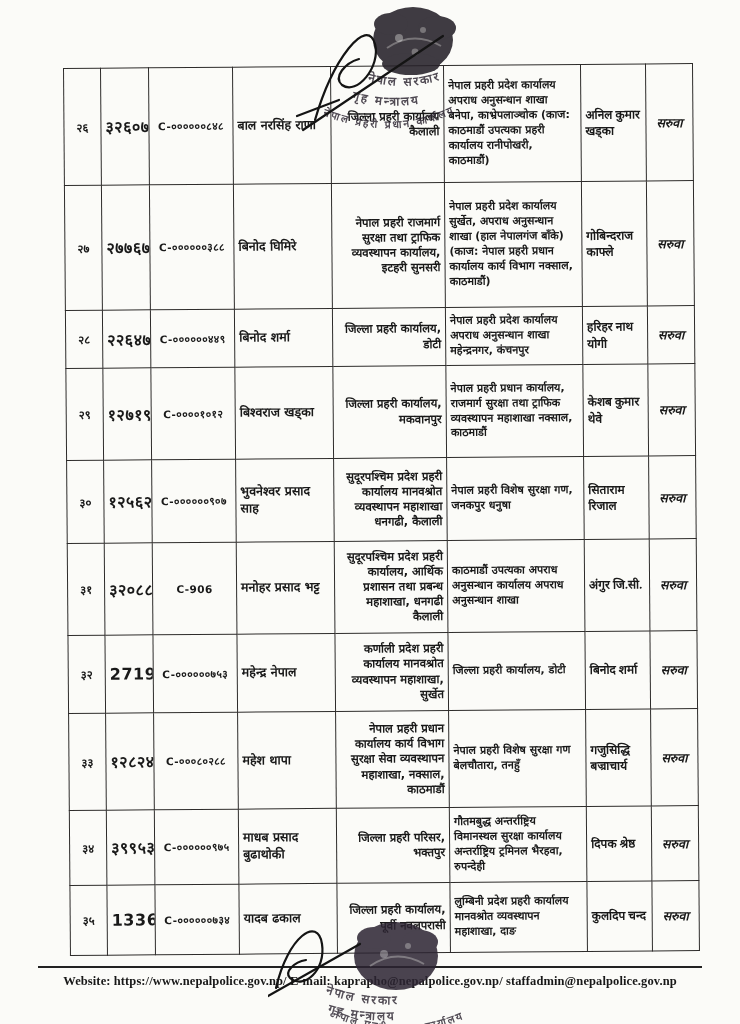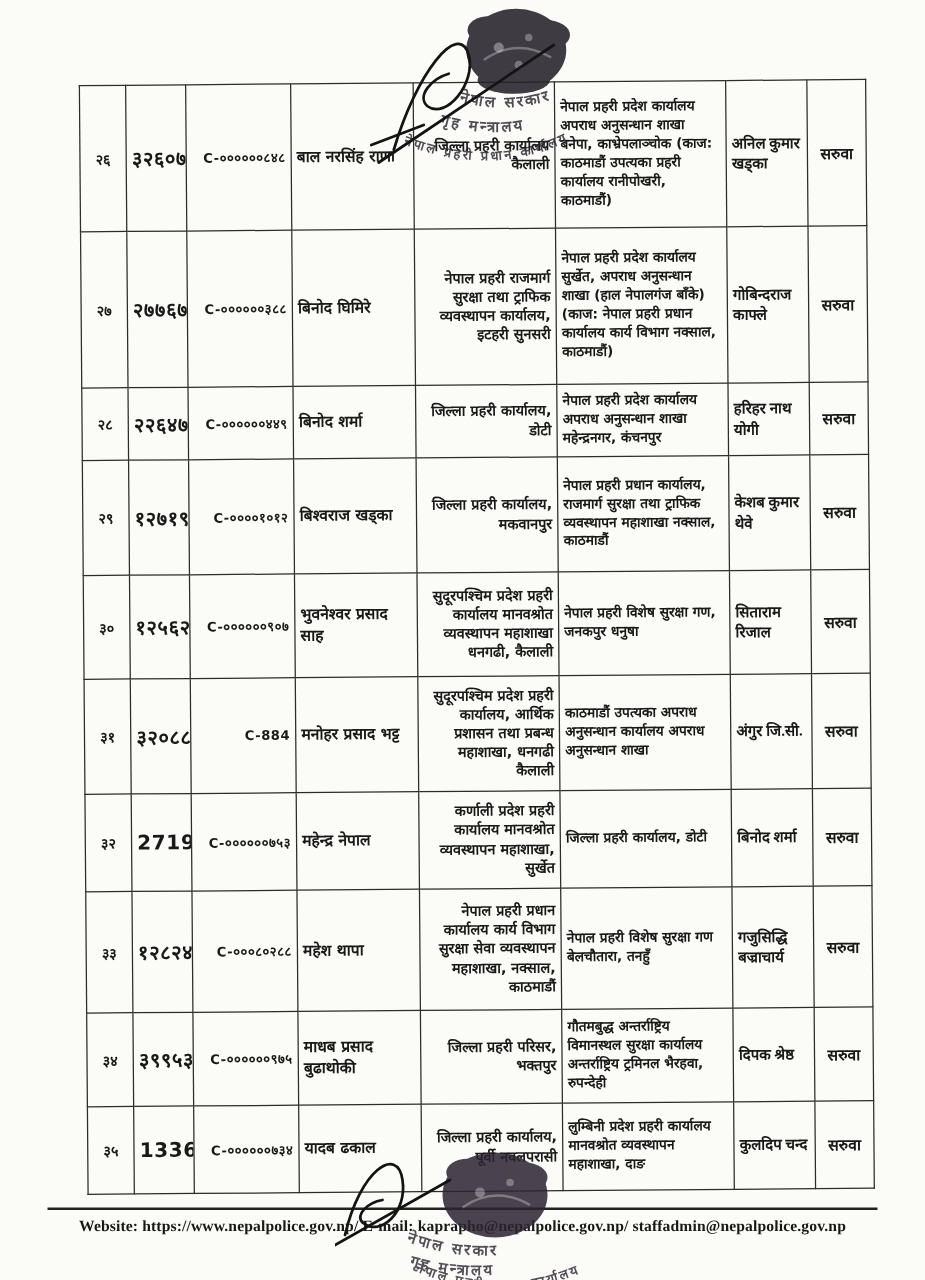--- a/index.html
+++ b/index.html
@@ -17,26 +17,26 @@
   #table-body tr:nth-child(4){height:92px}
   #table-body tr:nth-child(5){height:83px}
   #table-body tr:nth-child(6){height:92px}
   #table-body tr:nth-child(7){height:78px}
   #table-body tr:nth-child(8){height:97px}
   #table-body tr:nth-child(9){height:75px}
   #table-body tr:nth-child(10){height:70px}
 
   td.c-serial{text-align:center;font-size:11.5px;}
   td.c-id{text-align:center;font-size:16px;letter-spacing:.5px;}
-  td.c-code{text-align:right;font-size:10.5px;letter-spacing:.4px;white-space:nowrap;}
+  td.c-code{text-align:center;font-size:10.5px;letter-spacing:.4px;white-space:nowrap;}
   td.c-name{font-size:12.5px;line-height:1.35;padding-left:7px;}
   td.c-from{font-size:11.5px;line-height:1.32;padding:2px 6px;text-align:right;}
   td.c-to{font-size:11px;line-height:1.36;padding:2px 6px;}
   td.c-person{font-size:12px;line-height:1.35;padding-left:6px;font-family:Liberation Serif, serif;}
-  td.c-status{text-align:center;font-size:12.5px;}
+  td.c-status{text-align:center;font-size:12.5px;font-style:italic;}
 
   
   .stamp{position:absolute;pointer-events:none;}
   .stamp-top{left:295px;top:0;width:210px;height:150px;}
   .stamp-bottom{left:268px;top:916px;width:230px;height:108px;}
   .stamp text{font-family:"DejaVu Sans",sans-serif;font-weight:700;fill:#2b2430;}
 
   
   .footer-rule{position:absolute;left:38px;top:966px;width:664px;border-top:2px solid #222;}
   .footer-text{position:absolute;left:0;top:974px;width:740px;text-align:center;
@@ -107,21 +107,21 @@
       <td class="c-code">C-००००००९०७</td>
       <td class="c-name">भुवनेश्वर प्रसाद साह</td>
       <td class="c-from">सुदूरपश्चिम प्रदेश प्रहरी कार्यालय मानवश्रोत व्यवस्थापन महाशाखा धनगढी, कैलाली</td>
       <td class="c-to">नेपाल प्रहरी विशेष सुरक्षा गण, जनकपुर धनुषा</td>
       <td class="c-person">सिताराम रिजाल</td>
       <td class="c-status">सरुवा</td>
     </tr>
           <tr>
       <td class="c-serial">३१</td>
       <td class="c-id">३२०८८</td>
-      <td class="c-code">C-884</td>
+      <td class="c-code">C-906</td>
       <td class="c-name">मनोहर प्रसाद भट्ट</td>
       <td class="c-from">सुदूरपश्चिम प्रदेश प्रहरी कार्यालय, आर्थिक प्रशासन तथा प्रबन्ध महाशाखा, धनगढी कैलाली</td>
       <td class="c-to">काठमाडौं उपत्यका अपराध अनुसन्धान कार्यालय अपराध अनुसन्धान शाखा</td>
       <td class="c-person">अंगुर जि.सी.</td>
       <td class="c-status">सरुवा</td>
     </tr>
           <tr>
       <td class="c-serial">३२</td>
       <td class="c-id">27190</td>
       <td class="c-code">C-००००००७५३</td>

